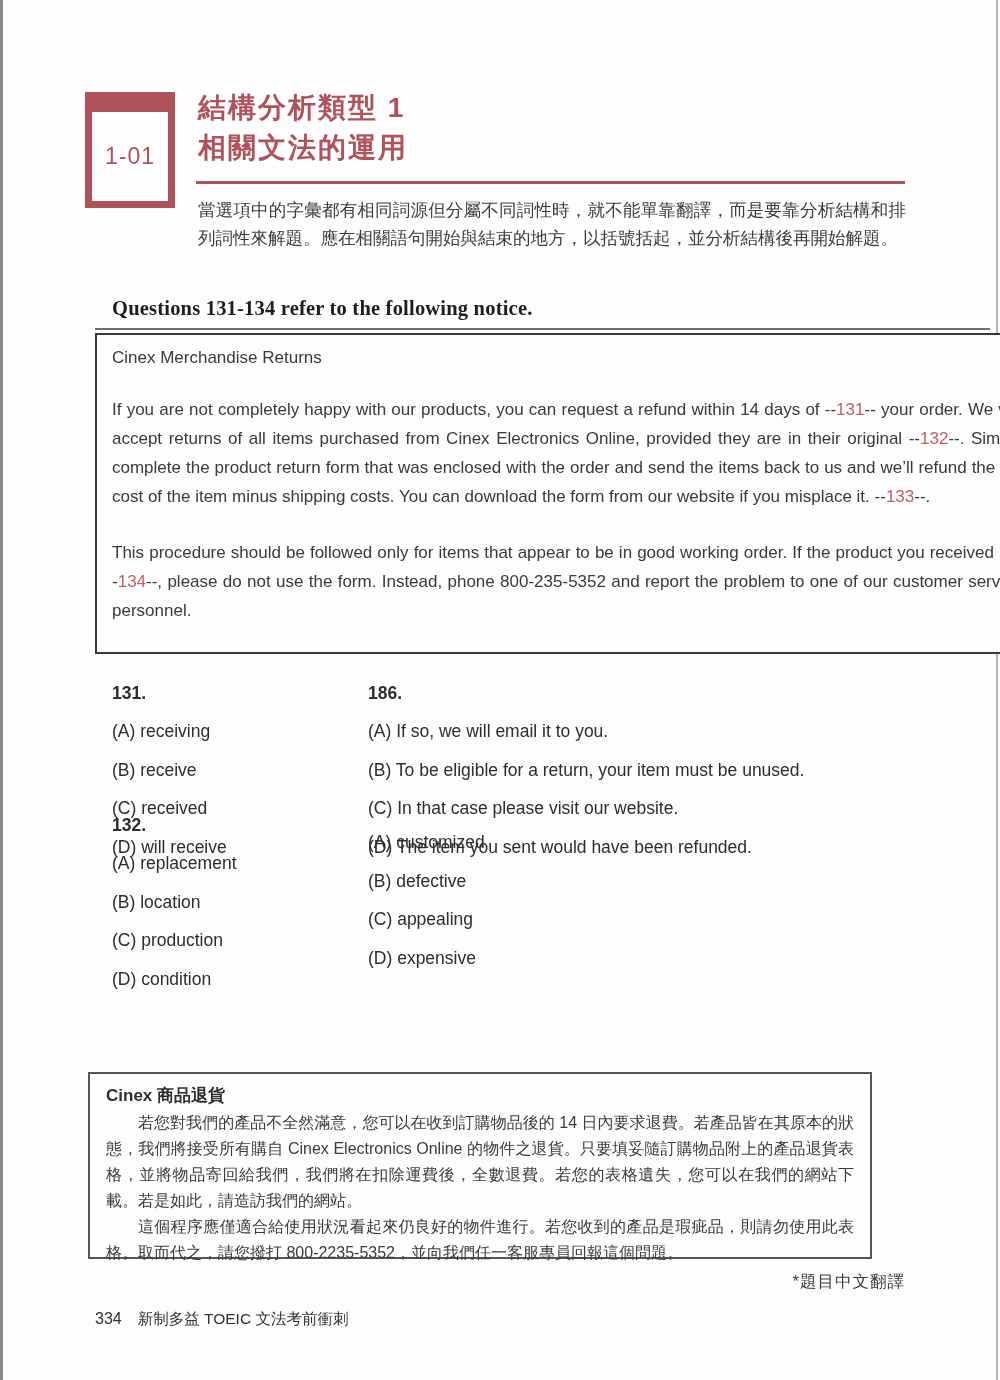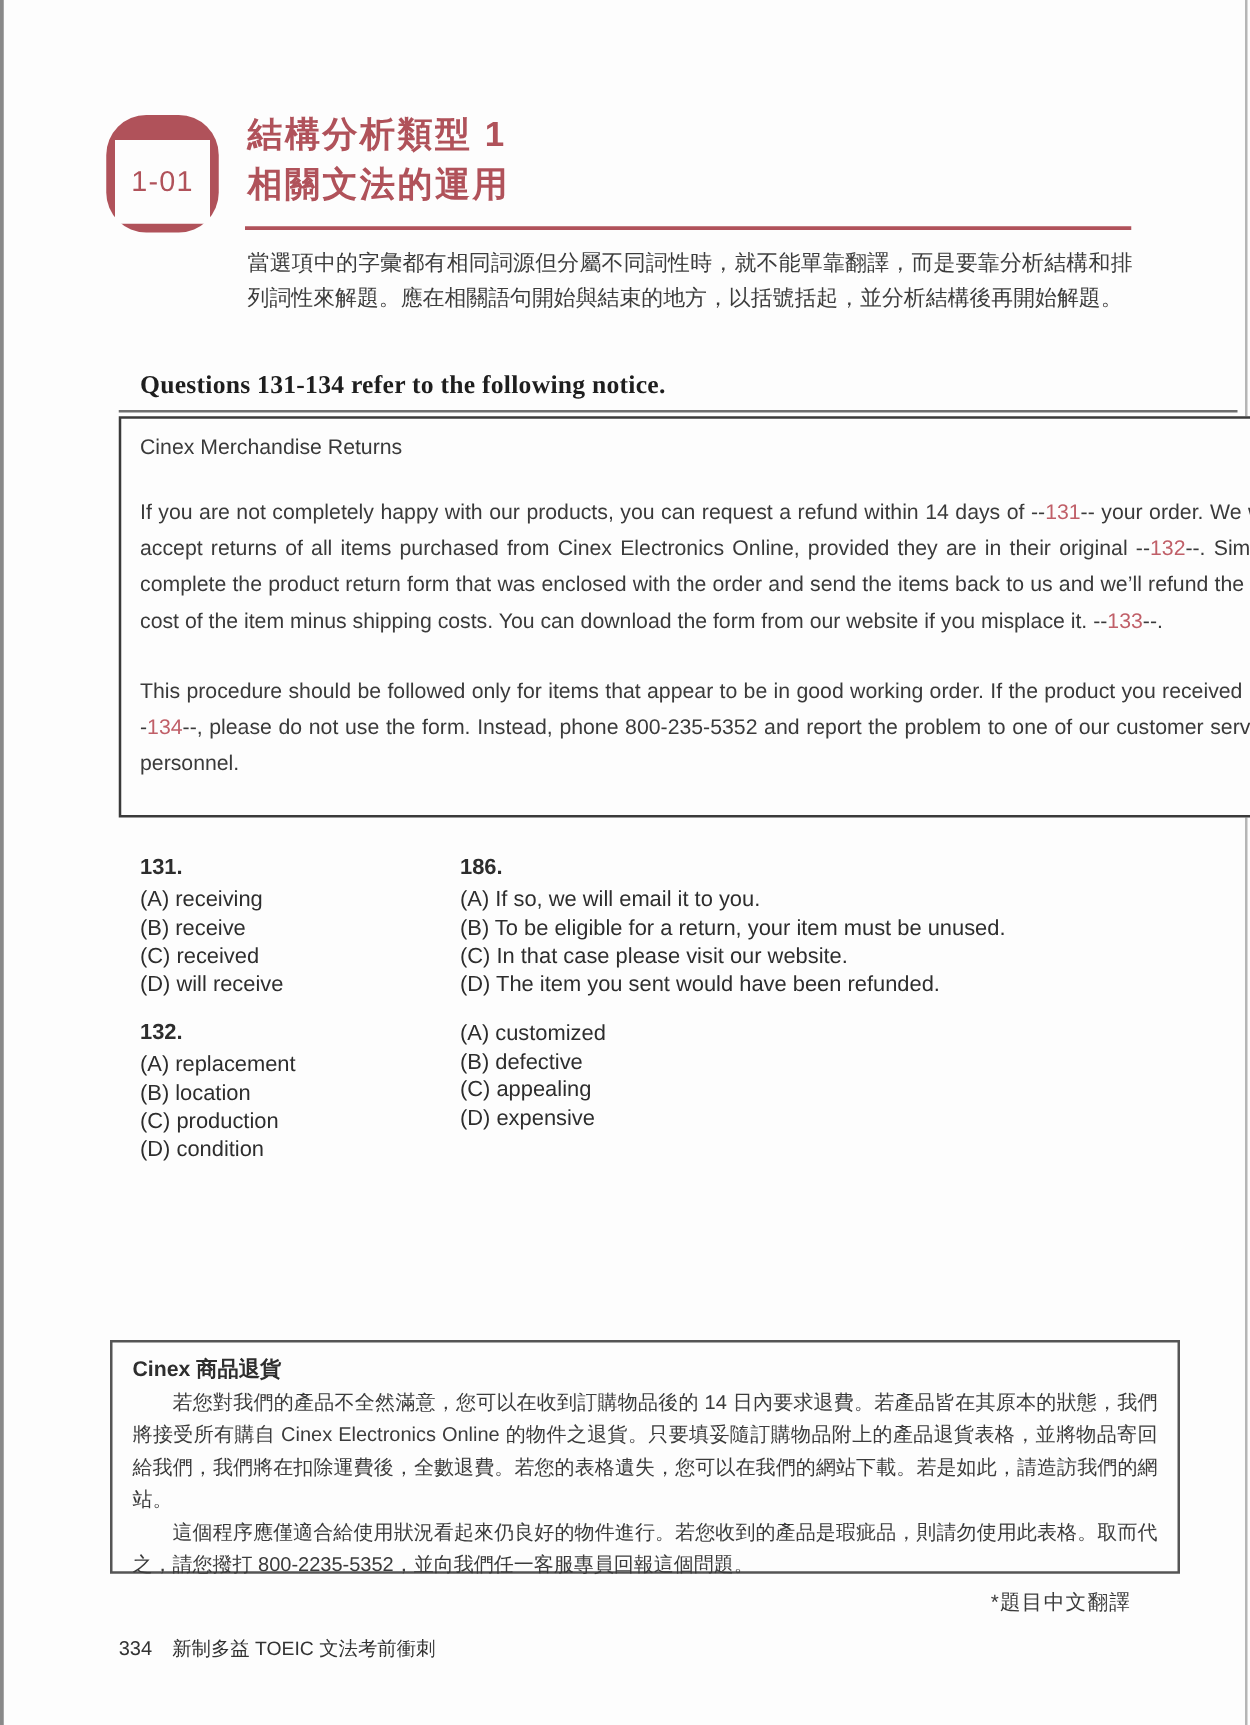--- a/index.html
+++ b/index.html
@@ -7,22 +7,22 @@
     position:relative; width:1000px; height:1380px;
     background:#fdfdfd; overflow:hidden;
     font-family:"Liberation Sans", sans-serif;
     color:#333;
   }
   .edge-left  { position:absolute; left:0; top:0; width:3px; height:1380px; background:#898989; }
   .edge-right { position:absolute; left:996px; top:0; width:2px; height:1380px; background:#b5b5b5; }
 
   
   .unit-badge {
-    position:absolute; left:85px; top:92px; width:90px; height:94px;
-    background:#b0525a; box-sizing:border-box; padding:20px 7px 7px 7px;border-radius:32px;
+    position:absolute; left:85px; top:92px; width:90px; height:116px;
+    background:#b0525a; box-sizing:border-box; padding:20px 7px 7px 7px;
   }
   .unit-badge-inner {
     width:100%; height:100%; background:#fdfdfd;
     display:flex; align-items:center; justify-content:center;
     color:#b0525a; font-size:23px; letter-spacing:1px;
   }
   .chapter-title {
     position:absolute; left:198px; top:88px;
     color:#b0525a; font-size:28px; font-weight:bold; line-height:40px; letter-spacing:2px;
   }
@@ -53,25 +53,25 @@
   }
   .blank-num { color:#c05f68; }
 
   
   .question { position:absolute; width:500px; }
   .q-131 { left:112px; top:683px; }
   .q-133 { left:368px; top:683px; }
   .q-132 { left:112px; top:815px; }
   .q-134 { left:368px; top:815px; }
   .q-num { font-weight:bold; font-size:17.5px; color:#2d2d2d; margin-bottom:4px; }
-  .q-opt { font-size:17.5px; line-height:22.5px; color:#2d2d2d; }
+  .q-opt { font-size:17.5px; line-height:22.5px; color:#2d2d2d;margin-top:16px; }
 
   
   .trans-box {
-    position:absolute; left:88px; top:1072px; width:856px; height:187px;
+    position:absolute; left:88px; top:1072px; width:784px; height:187px;
     box-sizing:border-box; border:2px solid #555; padding:8px 16px 8px 16px;
     background:#fdfdfd;
   }
   .trans-title { font-size:17px; font-weight:bold; color:#2e2e2e; margin:2px 0 3px 0; }
   .trans-p {
     margin:0; text-indent:2em; font-size:16px; line-height:26px;
     color:#3b3b3b; text-align:justify;
   }
   .footnote {
     position:absolute; right:95px; top:1271px;

